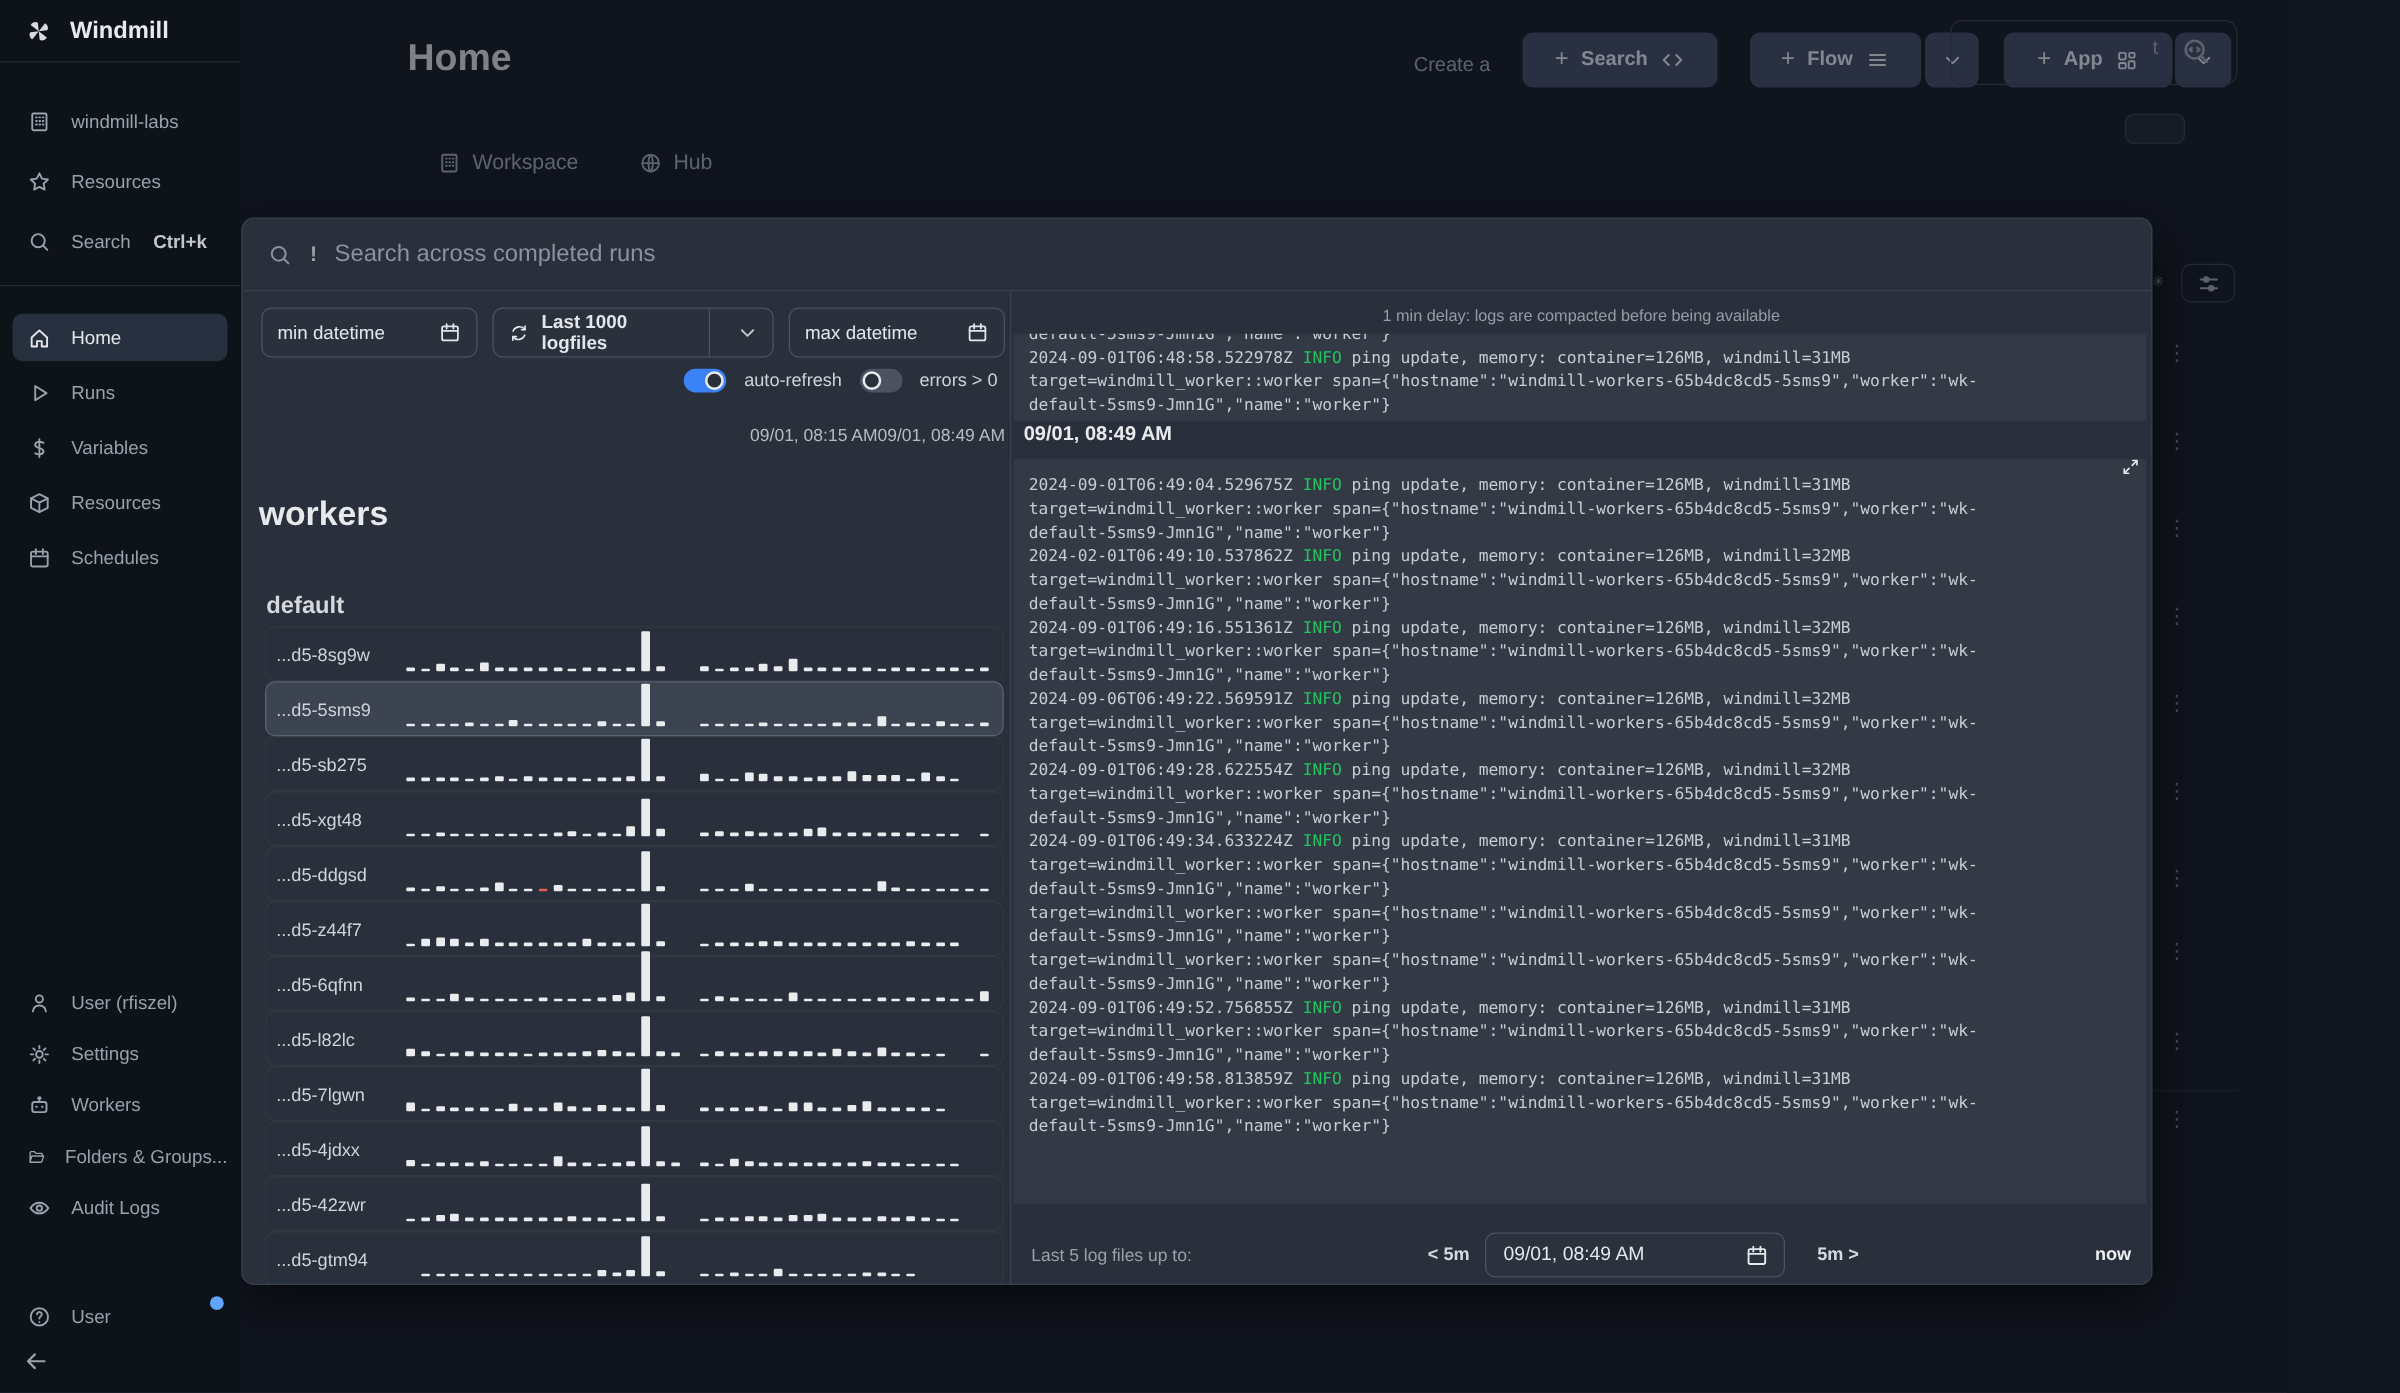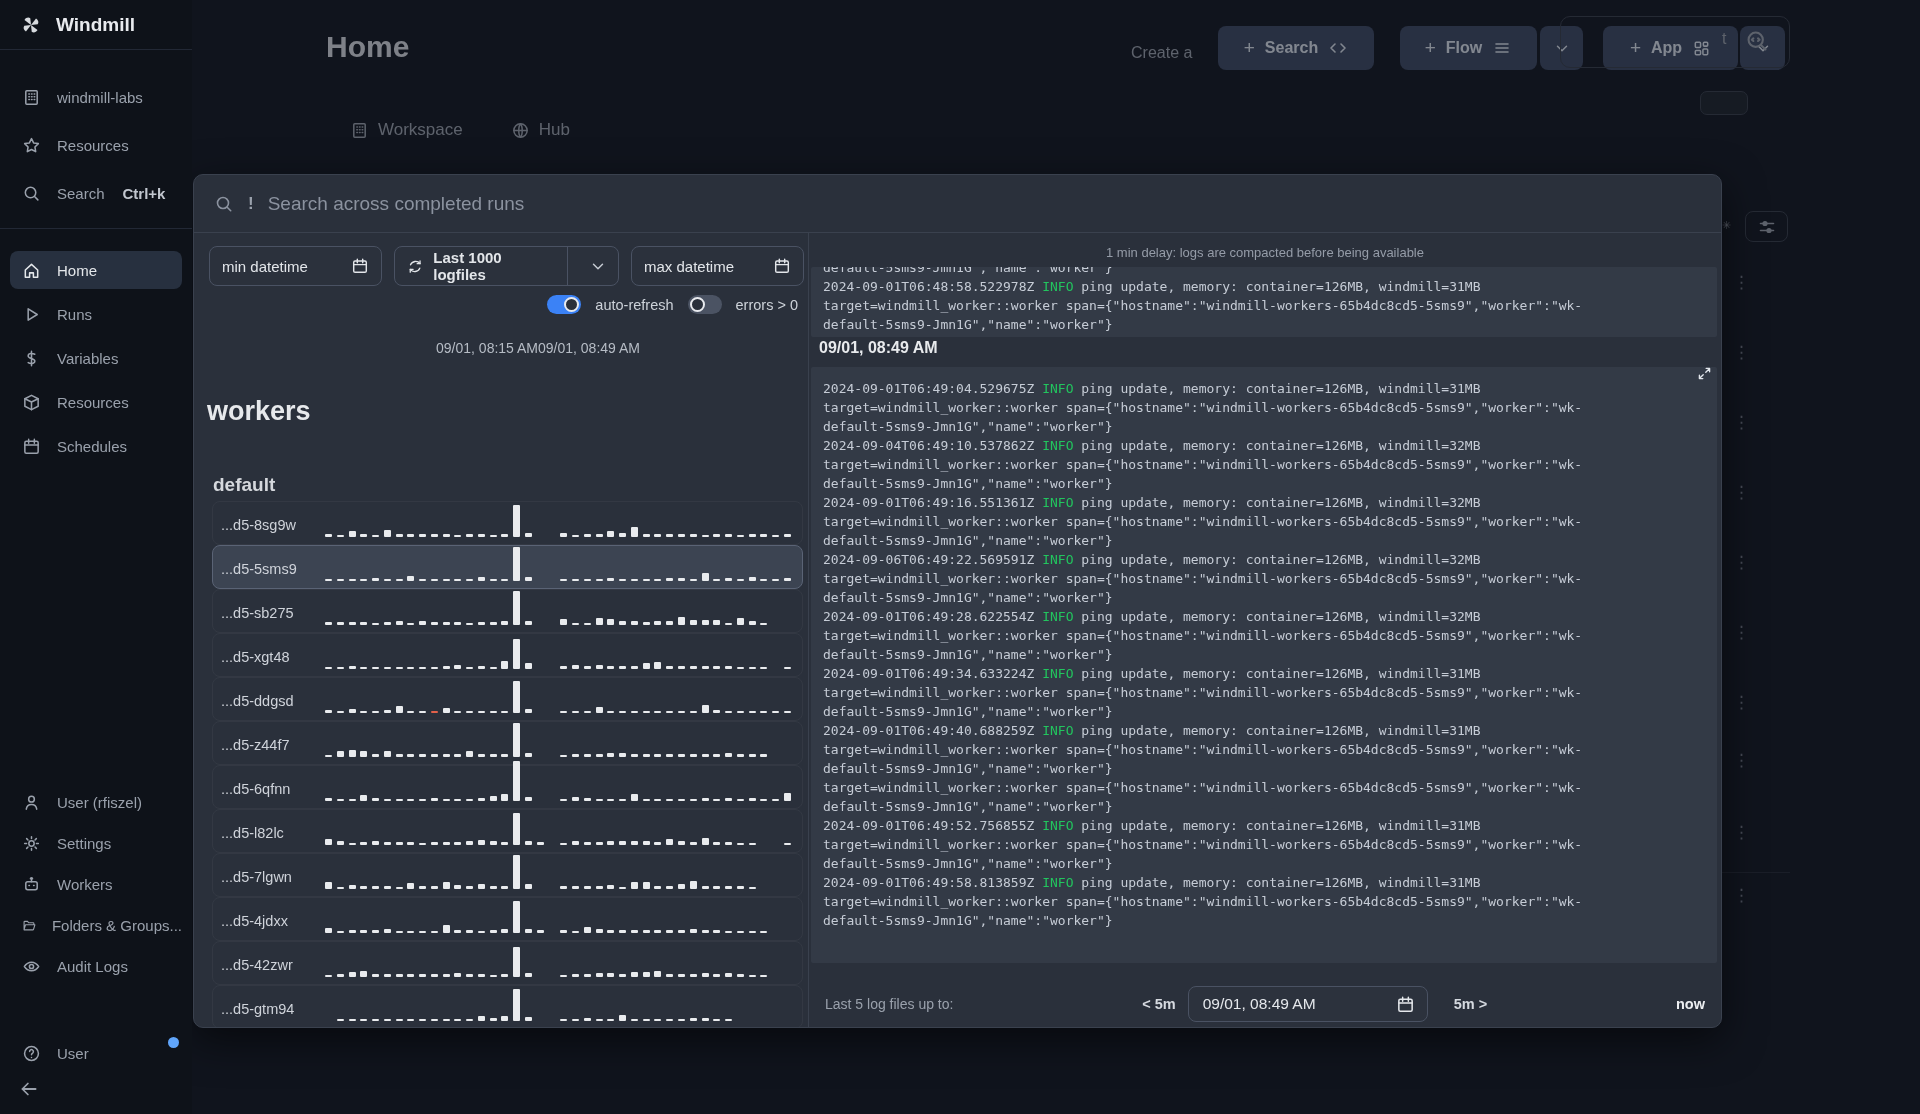--- a/index.html
+++ b/index.html
@@ -83,21 +83,21 @@
   .pill.files { width:225px; font-weight:600; padding-right:0; }
   .pill .vdiv { width:1px; height:100%; background:#4a5263; margin-left:4px; }
   .pill .chev { padding:0 11px; color:#c6cbd3; }
   .toggle-row { position:absolute; top:62px; right:10px; display:flex; align-items:center; gap:14px; font-size:14.5px; color:#cdd2d9; }
   .tgl { width:34px; height:19px; border-radius:10px; position:relative; cursor:pointer; }
   .tgl.on { background:#3b82f6; }
   .tgl.off { background:#4b5363; }
   .tgl .knob { position:absolute; top:2px; width:15px; height:15px; border-radius:50%; background:#2a303b; border:2px solid #e8eaee; }
   .tgl.on .knob { right:2px; }
   .tgl.off .knob { left:2px; }
-  .ts-row { position:absolute; top:107px; left:0; width:100%; display:flex; justify-content:center;
+  .ts-row { position:absolute; top:107px; left:0; width:100%; display:flex; justify-content:flex-end;
     padding:0 4px 0 78px; font-size:14px; color:#b6bcc5; }
   .workers-h { position:absolute; top:163px; left:13px; font-size:27px; font-weight:700; color:#e7e9ec; }
   .group-h { position:absolute; top:241px; left:19px; font-size:19px; font-weight:700; color:#d5d8dd; }
   .workers-list { position:absolute; top:268px; left:18px; width:591px; }
   .worker-row { height:44px; display:flex; align-items:flex-end; border:1px solid rgba(255,255,255,0.045);
     border-radius:8px; padding-left:8px; cursor:pointer; }
   .worker-row.selected { background:#3c4452; border-color:#5a6375; }
   .worker-name { width:104px; font-size:14.5px; color:#cfd3da; padding-bottom:11px; white-space:nowrap; }
   .bars { display:flex; align-items:flex-end; justify-content:space-between; width:466px; height:44px; padding-bottom:7px; }
   .bars i { display:block; width:7px; background:#e9ebee; border-radius:1px; }
@@ -971,36 +971,35 @@
         <div class="log-header">09/01, 08:49 AM</div>
         <span class="expand-btn">
           <svg class="ic" width="17" height="17" viewBox="0 0 20 20">
               <path d="M12 4h4v4M8 16H4v-4M16 4l-4.5 4.5M4 16l4.5-4.5"></path>
             </svg>
         </span>
         <div class="logblock" id="log-main">
             <div class="log-line"><span>2024-09-01T06:49:04.529675Z </span><span class="info">INFO</span><span> ping update, memory: container=126MB, windmill=31MB</span></div>
             <div class="log-line">target=windmill_worker::worker span={"hostname":"windmill-workers-65b4dc8cd5-5sms9","worker":"wk-</div>
             <div class="log-line">default-5sms9-Jmn1G","name":"worker"}</div>
-            <div class="log-line"><span>2024-09-04T06:49:10.537862Z </span><span class="info">INFO</span><span> ping update, memory: container=126MB, windmill=32MB</span></div>
+            <div class="log-line"><span>2024-02-01T06:49:10.537862Z </span><span class="info">INFO</span><span> ping update, memory: container=126MB, windmill=32MB</span></div>
             <div class="log-line">target=windmill_worker::worker span={"hostname":"windmill-workers-65b4dc8cd5-5sms9","worker":"wk-</div>
             <div class="log-line">default-5sms9-Jmn1G","name":"worker"}</div>
             <div class="log-line"><span>2024-09-01T06:49:16.551361Z </span><span class="info">INFO</span><span> ping update, memory: container=126MB, windmill=32MB</span></div>
             <div class="log-line">target=windmill_worker::worker span={"hostname":"windmill-workers-65b4dc8cd5-5sms9","worker":"wk-</div>
             <div class="log-line">default-5sms9-Jmn1G","name":"worker"}</div>
             <div class="log-line"><span>2024-09-06T06:49:22.569591Z </span><span class="info">INFO</span><span> ping update, memory: container=126MB, windmill=32MB</span></div>
             <div class="log-line">target=windmill_worker::worker span={"hostname":"windmill-workers-65b4dc8cd5-5sms9","worker":"wk-</div>
             <div class="log-line">default-5sms9-Jmn1G","name":"worker"}</div>
             <div class="log-line"><span>2024-09-01T06:49:28.622554Z </span><span class="info">INFO</span><span> ping update, memory: container=126MB, windmill=32MB</span></div>
             <div class="log-line">target=windmill_worker::worker span={"hostname":"windmill-workers-65b4dc8cd5-5sms9","worker":"wk-</div>
             <div class="log-line">default-5sms9-Jmn1G","name":"worker"}</div>
             <div class="log-line"><span>2024-09-01T06:49:34.633224Z </span><span class="info">INFO</span><span> ping update, memory: container=126MB, windmill=31MB</span></div>
             <div class="log-line">target=windmill_worker::worker span={"hostname":"windmill-workers-65b4dc8cd5-5sms9","worker":"wk-</div>
             <div class="log-line">default-5sms9-Jmn1G","name":"worker"}</div>
-            <div class="log-line"><span>2024-09-01T06:49:40.688259Z </span><span class="info">INFO</span><span> ping update, memory: container=126MB, windmill=31MB</span></div>
             <div class="log-line">target=windmill_worker::worker span={"hostname":"windmill-workers-65b4dc8cd5-5sms9","worker":"wk-</div>
             <div class="log-line">default-5sms9-Jmn1G","name":"worker"}</div>
             <div class="log-line">target=windmill_worker::worker span={"hostname":"windmill-workers-65b4dc8cd5-5sms9","worker":"wk-</div>
             <div class="log-line">default-5sms9-Jmn1G","name":"worker"}</div>
             <div class="log-line"><span>2024-09-01T06:49:52.756855Z </span><span class="info">INFO</span><span> ping update, memory: container=126MB, windmill=31MB</span></div>
             <div class="log-line">target=windmill_worker::worker span={"hostname":"windmill-workers-65b4dc8cd5-5sms9","worker":"wk-</div>
             <div class="log-line">default-5sms9-Jmn1G","name":"worker"}</div>
             <div class="log-line"><span>2024-09-01T06:49:58.813859Z </span><span class="info">INFO</span><span> ping update, memory: container=126MB, windmill=31MB</span></div>
             <div class="log-line">target=windmill_worker::worker span={"hostname":"windmill-workers-65b4dc8cd5-5sms9","worker":"wk-</div>
             <div class="log-line">default-5sms9-Jmn1G","name":"worker"}</div>

